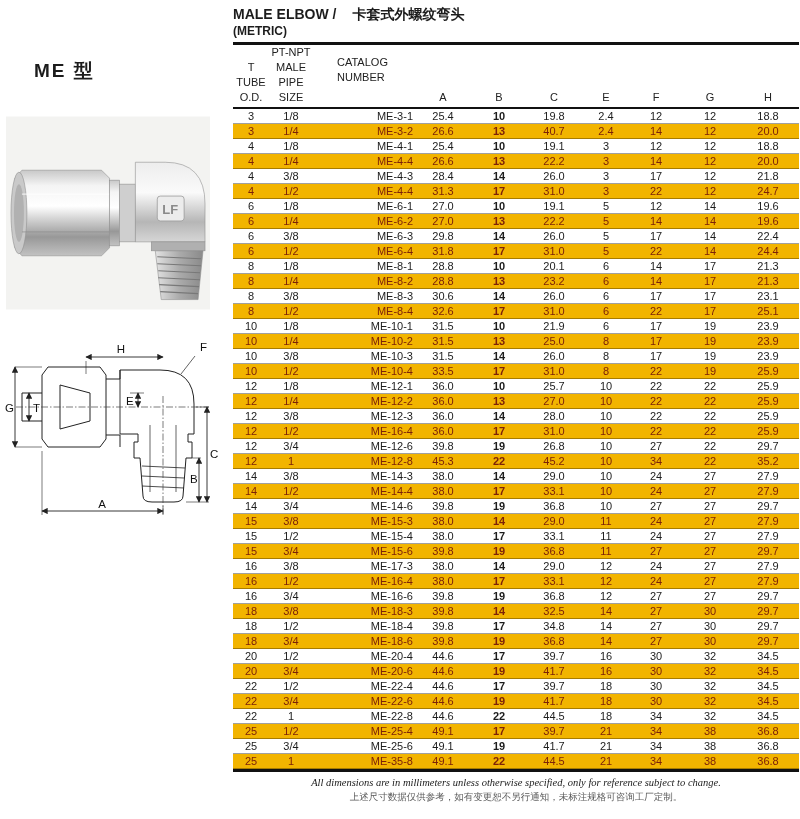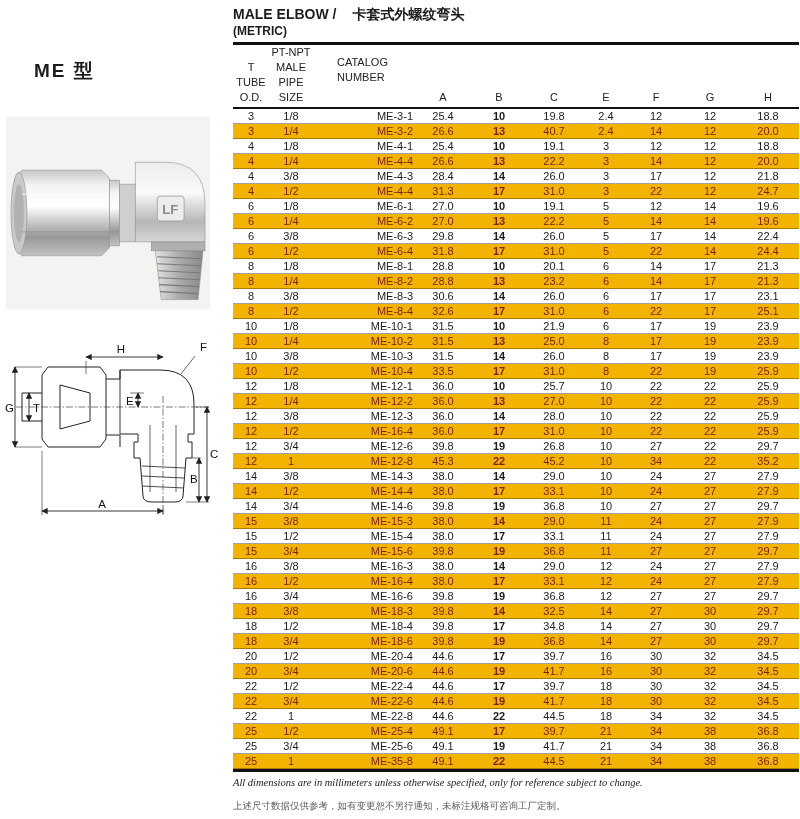--- a/index.html
+++ b/index.html
@@ -25,23 +25,23 @@
   table.spec th, table.spec td{ font-size:11px; text-align:center; }
   thead th{ font-weight:normal; color:#222; vertical-align:bottom; height:46px; padding-bottom:2px; line-height:15px; }
   thead th.top{ vertical-align:top; text-align:left; padding-left:24px; padding-top:10px; }
   thead tr{ border-bottom:2.5px solid #111; }
   tbody td{ height:14.3px; line-height:14px; border-bottom:1px solid #a0a0a0; }
   tbody tr.gold td{ background:var(--gold); color:var(--goldText); border-bottom-color:#a87c00; }
   tbody td.cat{ text-align:right; padding-left:24px; }
   tbody td.bcol{ font-weight:bold; }
   .rule-bottom{ height:3px; background:#111; }
 
-  .footer{ margin-top:4px; }
+  .footer{ margin-top:4px;text-align:center; }
   .note-en{ font-family:"Liberation Serif", serif; font-style:italic; font-size:10.5px; line-height:13px; color:#1a1a1a; }
-  .note-zh{ font-size:9.5px; line-height:13px; color:#5a5a5a; margin-top:10px; }
+  .note-zh{ font-size:9.5px; line-height:13px; color:#5a5a5a; margin-top:1px; }
 
   svg text{ font-family:"Liberation Sans", sans-serif; }
 </style>
 </head>
 <body>
 
 <div class="page">
 
   <div class="left-panel">
 
@@ -570,21 +570,21 @@
             <td class="bcol">19</td>
             <td>36.8</td>
             <td>11</td>
             <td>27</td>
             <td>27</td>
             <td>29.7</td>
           </tr>
           <tr>
             <td>16</td>
             <td>3/8</td>
-            <td class="cat">ME-16-3</td>
+            <td class="cat">ME-17-3</td>
             <td>38.0</td>
             <td class="bcol">14</td>
             <td>29.0</td>
             <td>12</td>
             <td>24</td>
             <td>27</td>
             <td>27.9</td>
           </tr>
           <tr class="gold">
             <td>16</td>

